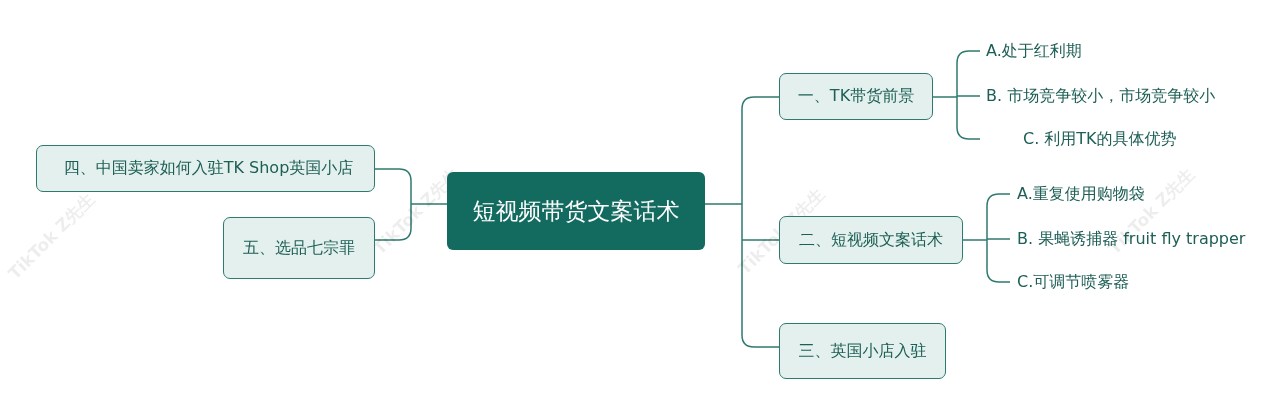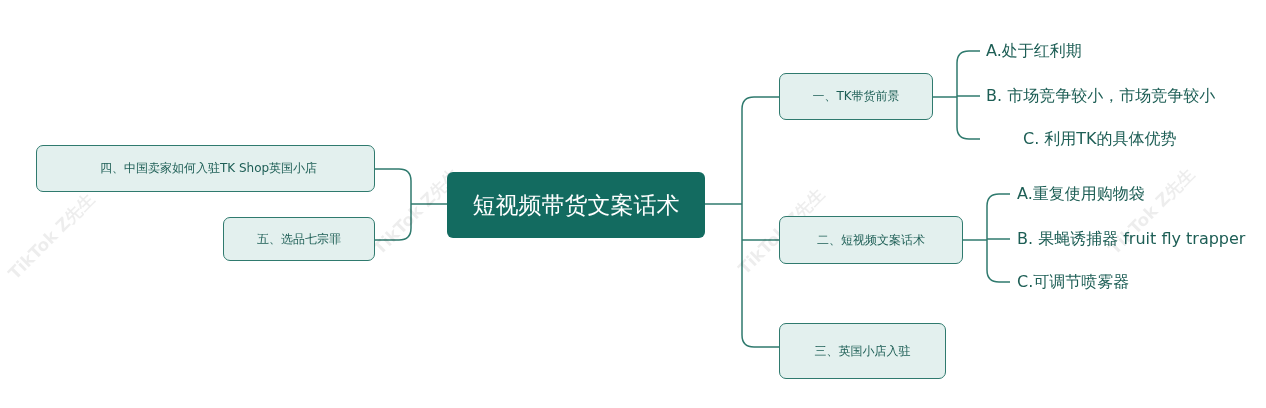--- a/index.html
+++ b/index.html
@@ -5,21 +5,21 @@
   html, body { margin: 0; padding: 0; }
   body {
     width: 1266px; height: 408px; position: relative; overflow: hidden;
     background: #ffffff;
     font-family: "DejaVu Sans", "Liberation Sans", sans-serif;
   }
   svg.lines { position: absolute; left: 0; top: 0; }
   .node {
     position: absolute; box-sizing: border-box;
     background: #e3f0ee; border: 1.5px solid #2f7a6e; border-radius: 7px;
-    color: #1d5e55; font-size: 12px;
+    color: #1d5e55; font-size: 16px;
     display: flex; align-items: center; justify-content: center;
     white-space: nowrap;
   }
   .root {
     position: absolute; box-sizing: border-box;
     background: #136b60; border-radius: 6px; color: #ffffff;
     font-size: 23px; display: flex; align-items: center; justify-content: center;
     white-space: nowrap;
   }
   .leaf {
@@ -51,38 +51,38 @@
     <path d="M447 204 H411"></path>
     <path d="M375 169 H399 Q411 169 411 181 V228 Q411 240 399 240 H375"></path>
   </g>
 </svg>
 
 <div class="wm" style="left:-5px;top:225px;">TikTok Z先生</div>
 <div class="wm" style="left:360px;top:200px;">TikTok Z先生</div>
 <div class="wm" style="left:725px;top:220px;">TikTok Z先生</div>
 <div class="wm" style="left:1095px;top:200px;">TikTok Z先生</div>
 
-<div class="root" style="left:447px;top:172px;width:258px;height:66px;">
+<div class="root" style="left:447px;top:172px;width:258px;height:78px;">
   <span>短视频带货文案话术</span>
 </div>
 
 <div class="node" style="left:779px;top:73px;width:154px;height:47px;">
   <span>一、TK带货前景</span>
 </div>
 <div class="node" style="left:779px;top:216px;width:184px;height:48px;">
   <span>二、短视频文案话术</span>
 </div>
 <div class="node" style="left:779px;top:323px;width:167px;height:56px;">
   <span>三、英国小店入驻</span>
 </div>
 
 <div class="node" style="left:36px;top:145px;width:339px;height:47px;padding-left:6px;">
   <span>四、中国卖家如何入驻TK Shop英国小店</span>
 </div>
-<div class="node" style="left:223px;top:217px;width:152px;height:44px;">
+<div class="node" style="left:223px;top:217px;width:152px;height:62px;">
   <span>五、选品七宗罪</span>
 </div>
 
 <div class="leaf" style="left:986px;top:41px;">A.处于红利期</div>
 <div class="leaf" style="left:986px;top:86px;">B. 市场竞争较小，市场竞争较小</div>
 <div class="leaf" style="left:1023px;top:129px;">C. 利用TK的具体优势</div>
 
 <div class="leaf" style="left:1017px;top:184px;">A.重复使用购物袋</div>
 <div class="leaf" style="left:1017px;top:229px;">B. 果蝇诱捕器 fruit fly trapper</div>
 <div class="leaf" style="left:1017px;top:272px;">C.可调节喷雾器</div>

